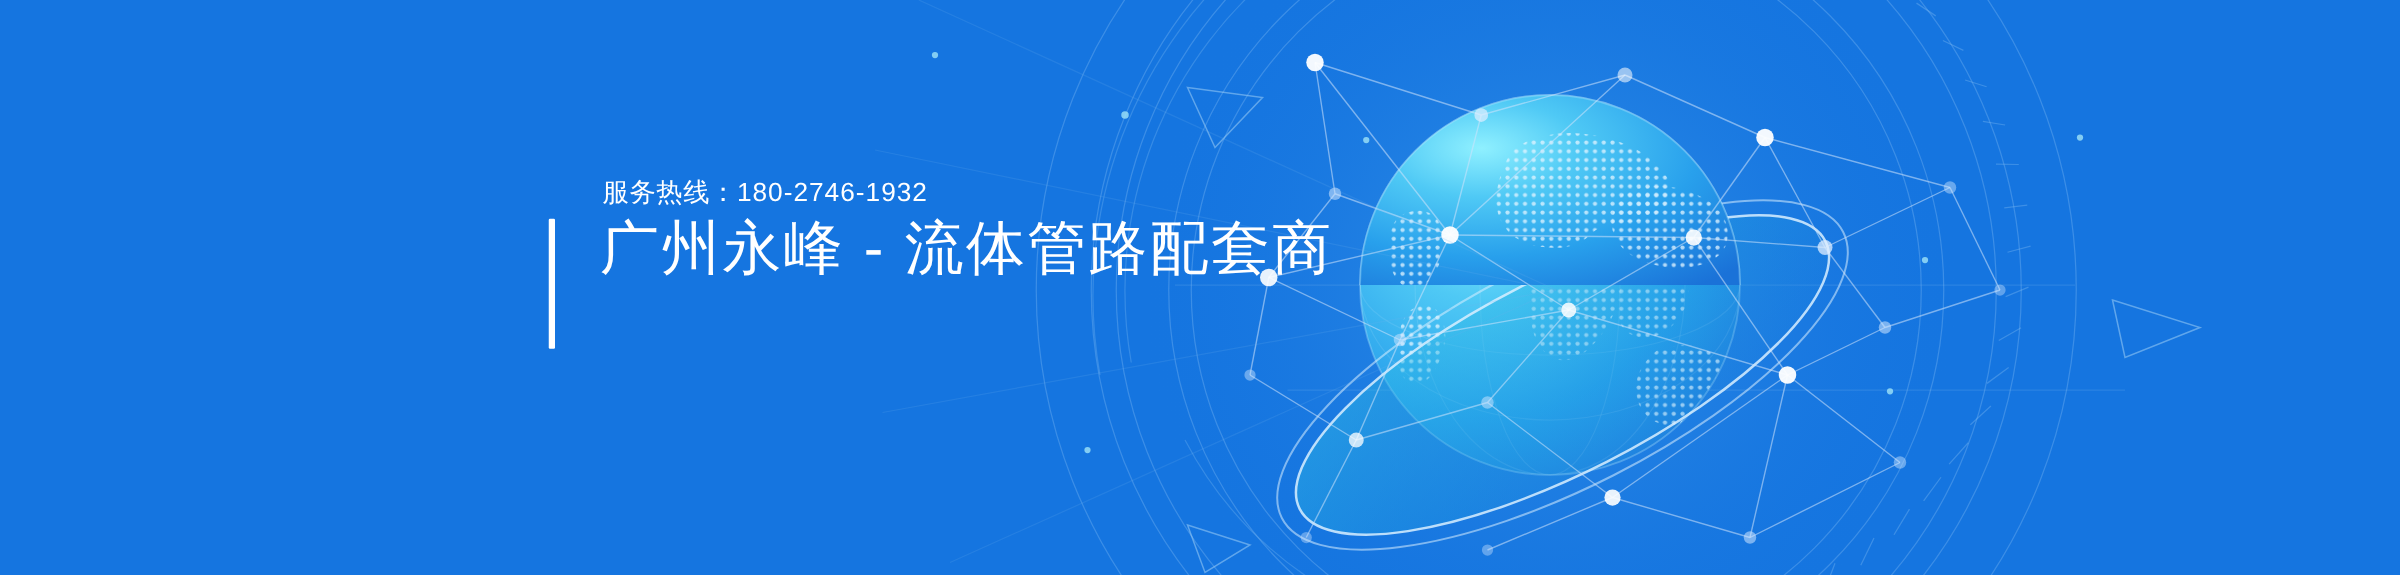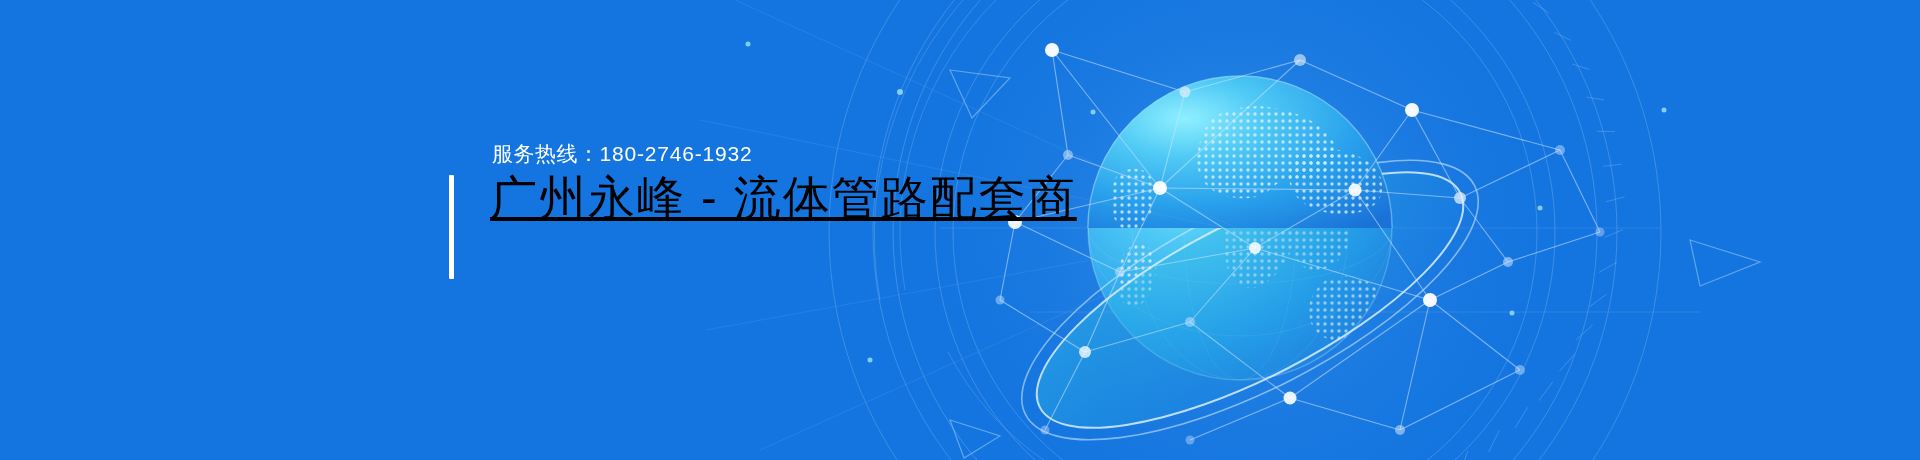--- a/index.html
+++ b/index.html
@@ -18,21 +18,21 @@
   #bg-art {
     position: absolute;
     inset: 0;
     width: 1920px;
     height: 460px;
     display: block;
   }
   
   #text-block {
     position: absolute;
-    left: 449px;
+    left: 439px;
     top: 128px;
     width: 700px;
     height: 180px;
     z-index: 5;
     padding-left: 35px;
   }
   #accent-bar {
     position: absolute;
     left: 0;
     top: 47px;
@@ -53,25 +53,24 @@
   }
   #hotline .hotline-number {
     letter-spacing: 0.8px;
   }
   #headline {
     position: absolute;
     left: 41px;
     top: 40px;
     font-size: 47px;
     line-height: 60px;
-    color: #000000;
+    color: #ffffff;
     white-space: nowrap;
     font-weight: 400;
     letter-spacing: 2px;
-    text-decoration: underline;
   }
   #subtitle {
     position: absolute;
     left: 44px;
     top: 110px;
     font-size: 17px;
     line-height: 24px;
     color: #ffffff;
     white-space: nowrap;
     font-weight: 700;

